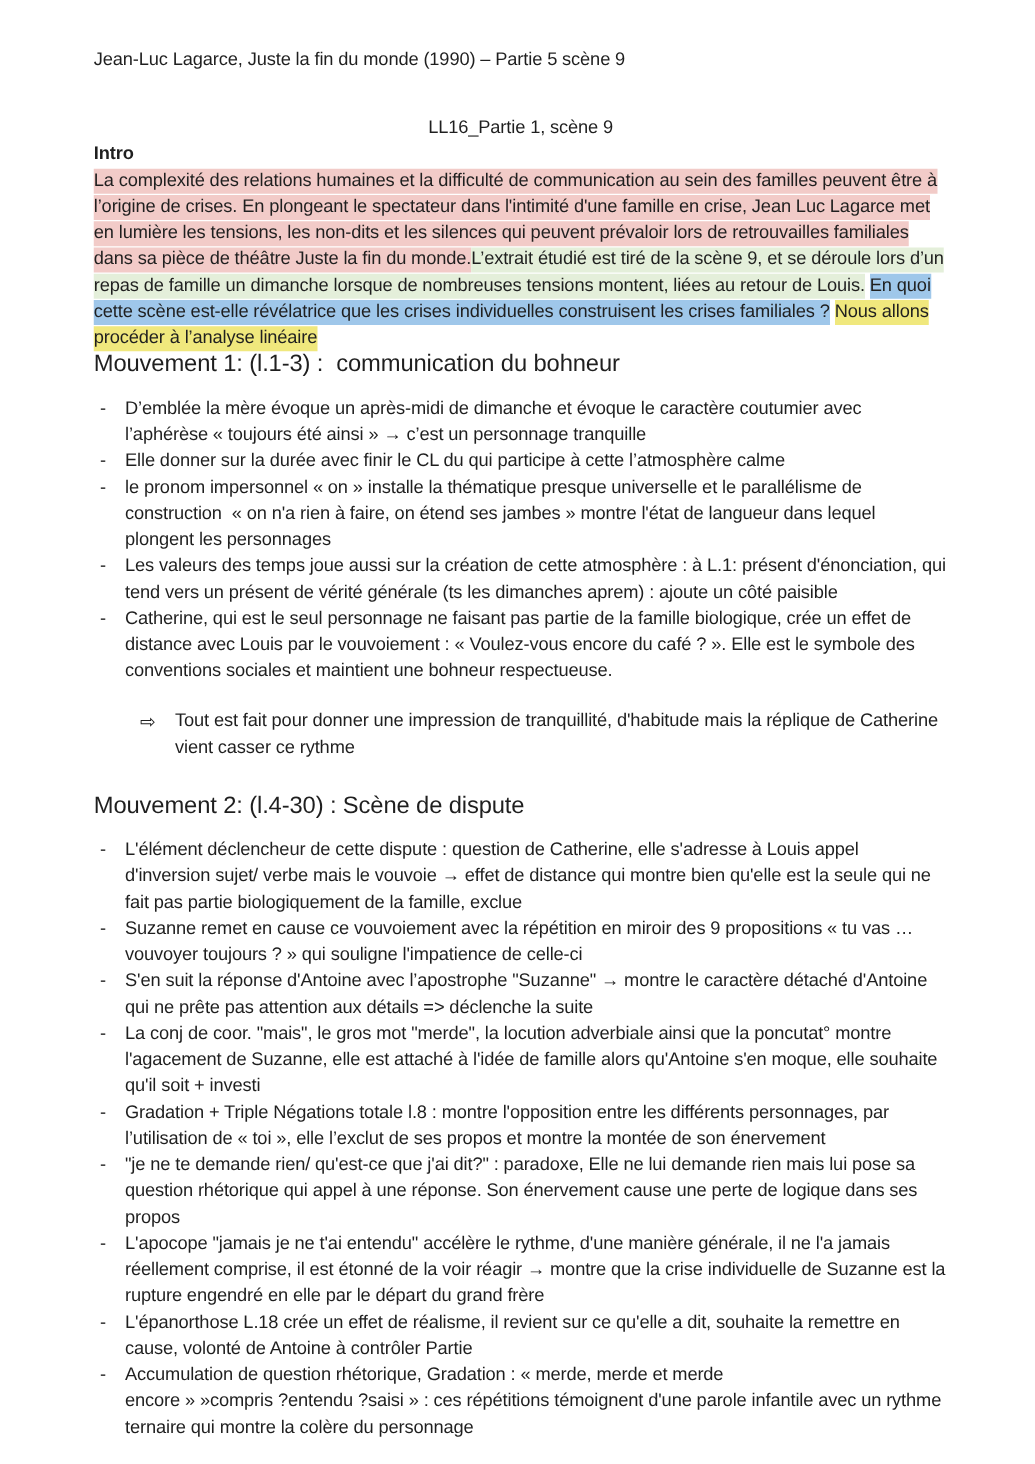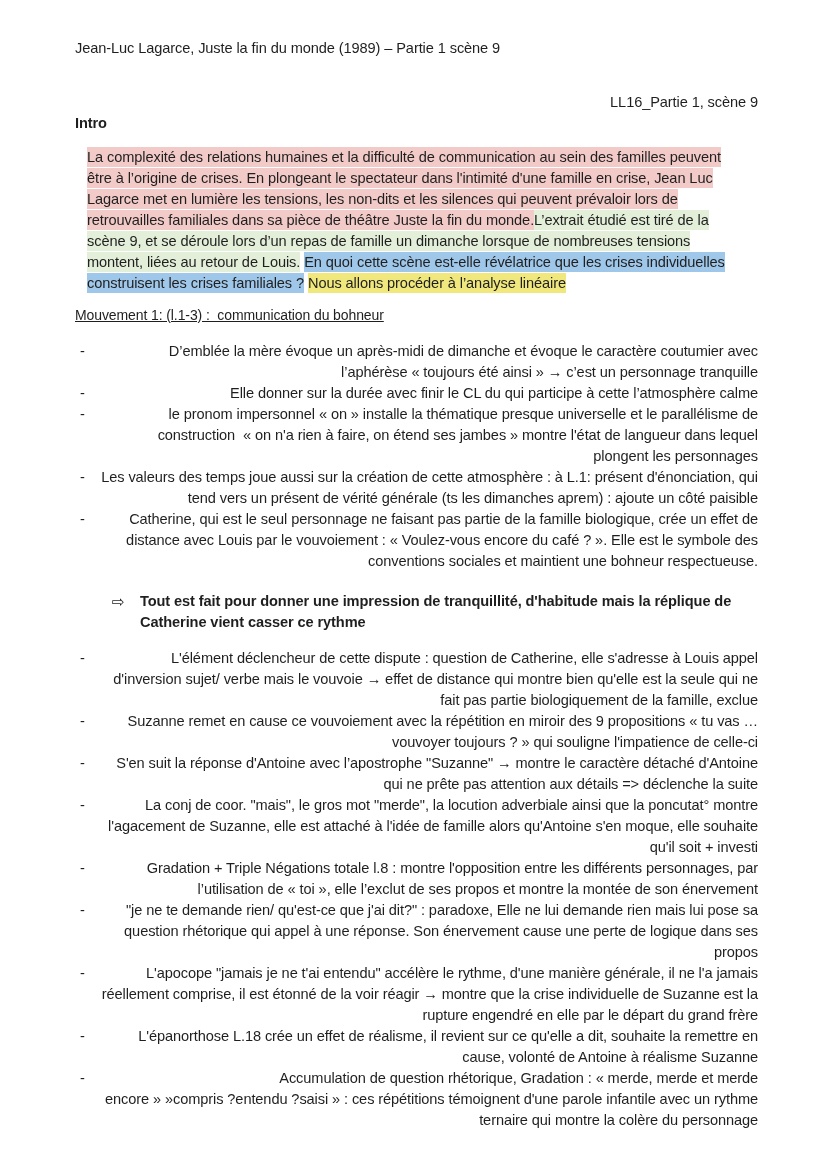--- a/index.html
+++ b/index.html
@@ -19,42 +19,41 @@
     font-size: 14.6px;
     line-height: 21px;
     letter-spacing: -0.1px;
     color: #1f1f1f;
   }
   .doc-header {
     margin-bottom: 33px;
     white-space: pre-wrap;
   }
   .doc-title {
-    text-align: right;
+    text-align: center;
     white-space: pre-wrap;
   }
   .intro-label {
     white-space: pre-wrap;
     font-weight: bold;
   }
   .intro-para {
-    margin: 12px;
+    margin: 0;
   }
   .hl {
     
     box-decoration-break: clone;
     -webkit-box-decoration-break: clone;
     padding: 1.5px 0 2.5px 0;
   }
   .m-heading {
-    text-decoration: underline;
     white-space: pre-wrap;
     margin: 0;
     font-weight: normal;
-    font-size: 14px;
+    font-size: 19px;
   }
   .m2-heading {
     margin-top: 25px;
   }
   ul.dash-list {
     list-style: none;
     margin: 15px 0 0 0;
     padding: 0;
   }
   ul.dash-list > li {
@@ -62,44 +61,42 @@
     align-items: flex-start;
     padding-left: 5px;
   }
   ul.dash-list .marker {
     flex: 0 0 20px;
     width: 20px;
   }
   ul.dash-list .btext {
     flex: 1 1 auto;
     white-space: pre-wrap;
-    text-align: right;
   }
   .arrow-note {
     display: flex;
     align-items: flex-start;
     margin: 19px 0 0 37px;
   }
   .arrow-note .arrow-glyph {
     flex: 0 0 28px;
     width: 28px;
     font-size: 15px;
   }
   .arrow-note .ntext {
     flex: 1 1 auto;
     white-space: pre-wrap;
-    font-weight: bold;
   }
 </style>
 </head>
 <body>
 
 <div class="page">
 
-  <div class="doc-header">Jean-Luc Lagarce, Juste la fin du monde (1989) – Partie 1 scène 9</div>
+  <div class="doc-header">Jean-Luc Lagarce, Juste la fin du monde (1990) – Partie 5 scène 9</div>
 
   <div class="doc-title">LL16_Partie 1, scène 9</div>
 
   <div class="intro-label">Intro</div>
 
   <p class="intro-para"><span class="hl" data-hl="pink" style="background-color: rgb(242, 203, 200);">La complexité des relations humaines et la difficulté de communication au sein des familles peuvent être à l’origine de crises. En plongeant le spectateur dans l'intimité d'une famille en crise, Jean Luc Lagarce met en lumière les tensions, les non-dits et les silences qui peuvent prévaloir lors de retrouvailles familiales dans sa pièce de théâtre Juste la fin du monde.</span><span class="hl" data-hl="green" style="background-color: rgb(228, 239, 218);">L’extrait étudié est tiré de la scène 9, et se déroule lors d’un repas de famille un dimanche lorsque de nombreuses tensions montent, liées au retour de Louis.</span>
 <span class="hl" data-hl="blue" style="background-color: rgb(159, 199, 234);">En quoi cette scène est-elle révélatrice que les crises individuelles construisent les crises familiales ?</span>
 <span class="hl" data-hl="yellow" style="background-color: rgb(240, 232, 125);">Nous allons procéder à l’analyse linéaire</span></p>
 
   <h2 class="m-heading">Mouvement 1: (l.1-3) :  communication du bohneur</h2>
@@ -125,20 +122,21 @@
       <span class="marker">-</span>
       <span class="btext">Catherine, qui est le seul personnage ne faisant pas partie de la famille biologique, crée un effet de distance avec Louis par le vouvoiement : « Voulez-vous encore du café ? ». Elle est le symbole des conventions sociales et maintient une bohneur respectueuse.</span>
     </li>
   </ul>
 
   <div class="arrow-note">
     <span class="arrow-glyph">⇨</span>
     <span class="ntext">Tout est fait pour donner une impression de tranquillité, d'habitude mais la réplique de Catherine vient casser ce rythme</span>
   </div>
 
+  <h2 class="m-heading m2-heading">Mouvement 2: (l.4-30) : Scène de dispute</h2>
 
   <ul class="dash-list">
     <li>
       <span class="marker">-</span>
       <span class="btext">L'élément déclencheur de cette dispute : question de Catherine, elle s'adresse à Louis appel d'inversion sujet/ verbe mais le vouvoie → effet de distance qui montre bien qu'elle est la seule qui ne fait pas partie biologiquement de la famille, exclue</span>
     </li>
     <li>
       <span class="marker">-</span>
       <span class="btext">Suzanne remet en cause ce vouvoiement avec la répétition en miroir des 9 propositions « tu vas … vouvoyer toujours ? » qui souligne l'impatience de celle-ci</span>
     </li>
@@ -157,21 +155,21 @@
     <li>
       <span class="marker">-</span>
       <span class="btext">"je ne te demande rien/ qu'est-ce que j'ai dit?" : paradoxe, Elle ne lui demande rien mais lui pose sa question rhétorique qui appel à une réponse. Son énervement cause une perte de logique dans ses propos</span>
     </li>
     <li>
       <span class="marker">-</span>
       <span class="btext">L'apocope "jamais je ne t'ai entendu" accélère le rythme, d'une manière générale, il ne l'a jamais réellement comprise, il est étonné de la voir réagir → montre que la crise individuelle de Suzanne est la rupture engendré en elle par le départ du grand frère</span>
     </li>
     <li>
       <span class="marker">-</span>
-      <span class="btext">L'épanorthose L.18 crée un effet de réalisme, il revient sur ce qu'elle a dit, souhaite la remettre en cause, volonté de Antoine à réalisme Suzanne</span>
+      <span class="btext">L'épanorthose L.18 crée un effet de réalisme, il revient sur ce qu'elle a dit, souhaite la remettre en cause, volonté de Antoine à contrôler Partie</span>
     </li>
     <li>
       <span class="marker">-</span>
       <span class="btext">Accumulation de question rhétorique, Gradation : « merde, merde et merde
 encore » »compris ?entendu ?saisi » : ces répétitions témoignent d'une parole infantile avec un rythme ternaire qui montre la colère du personnage</span>
     </li>
   </ul>
 
 </div>
 

